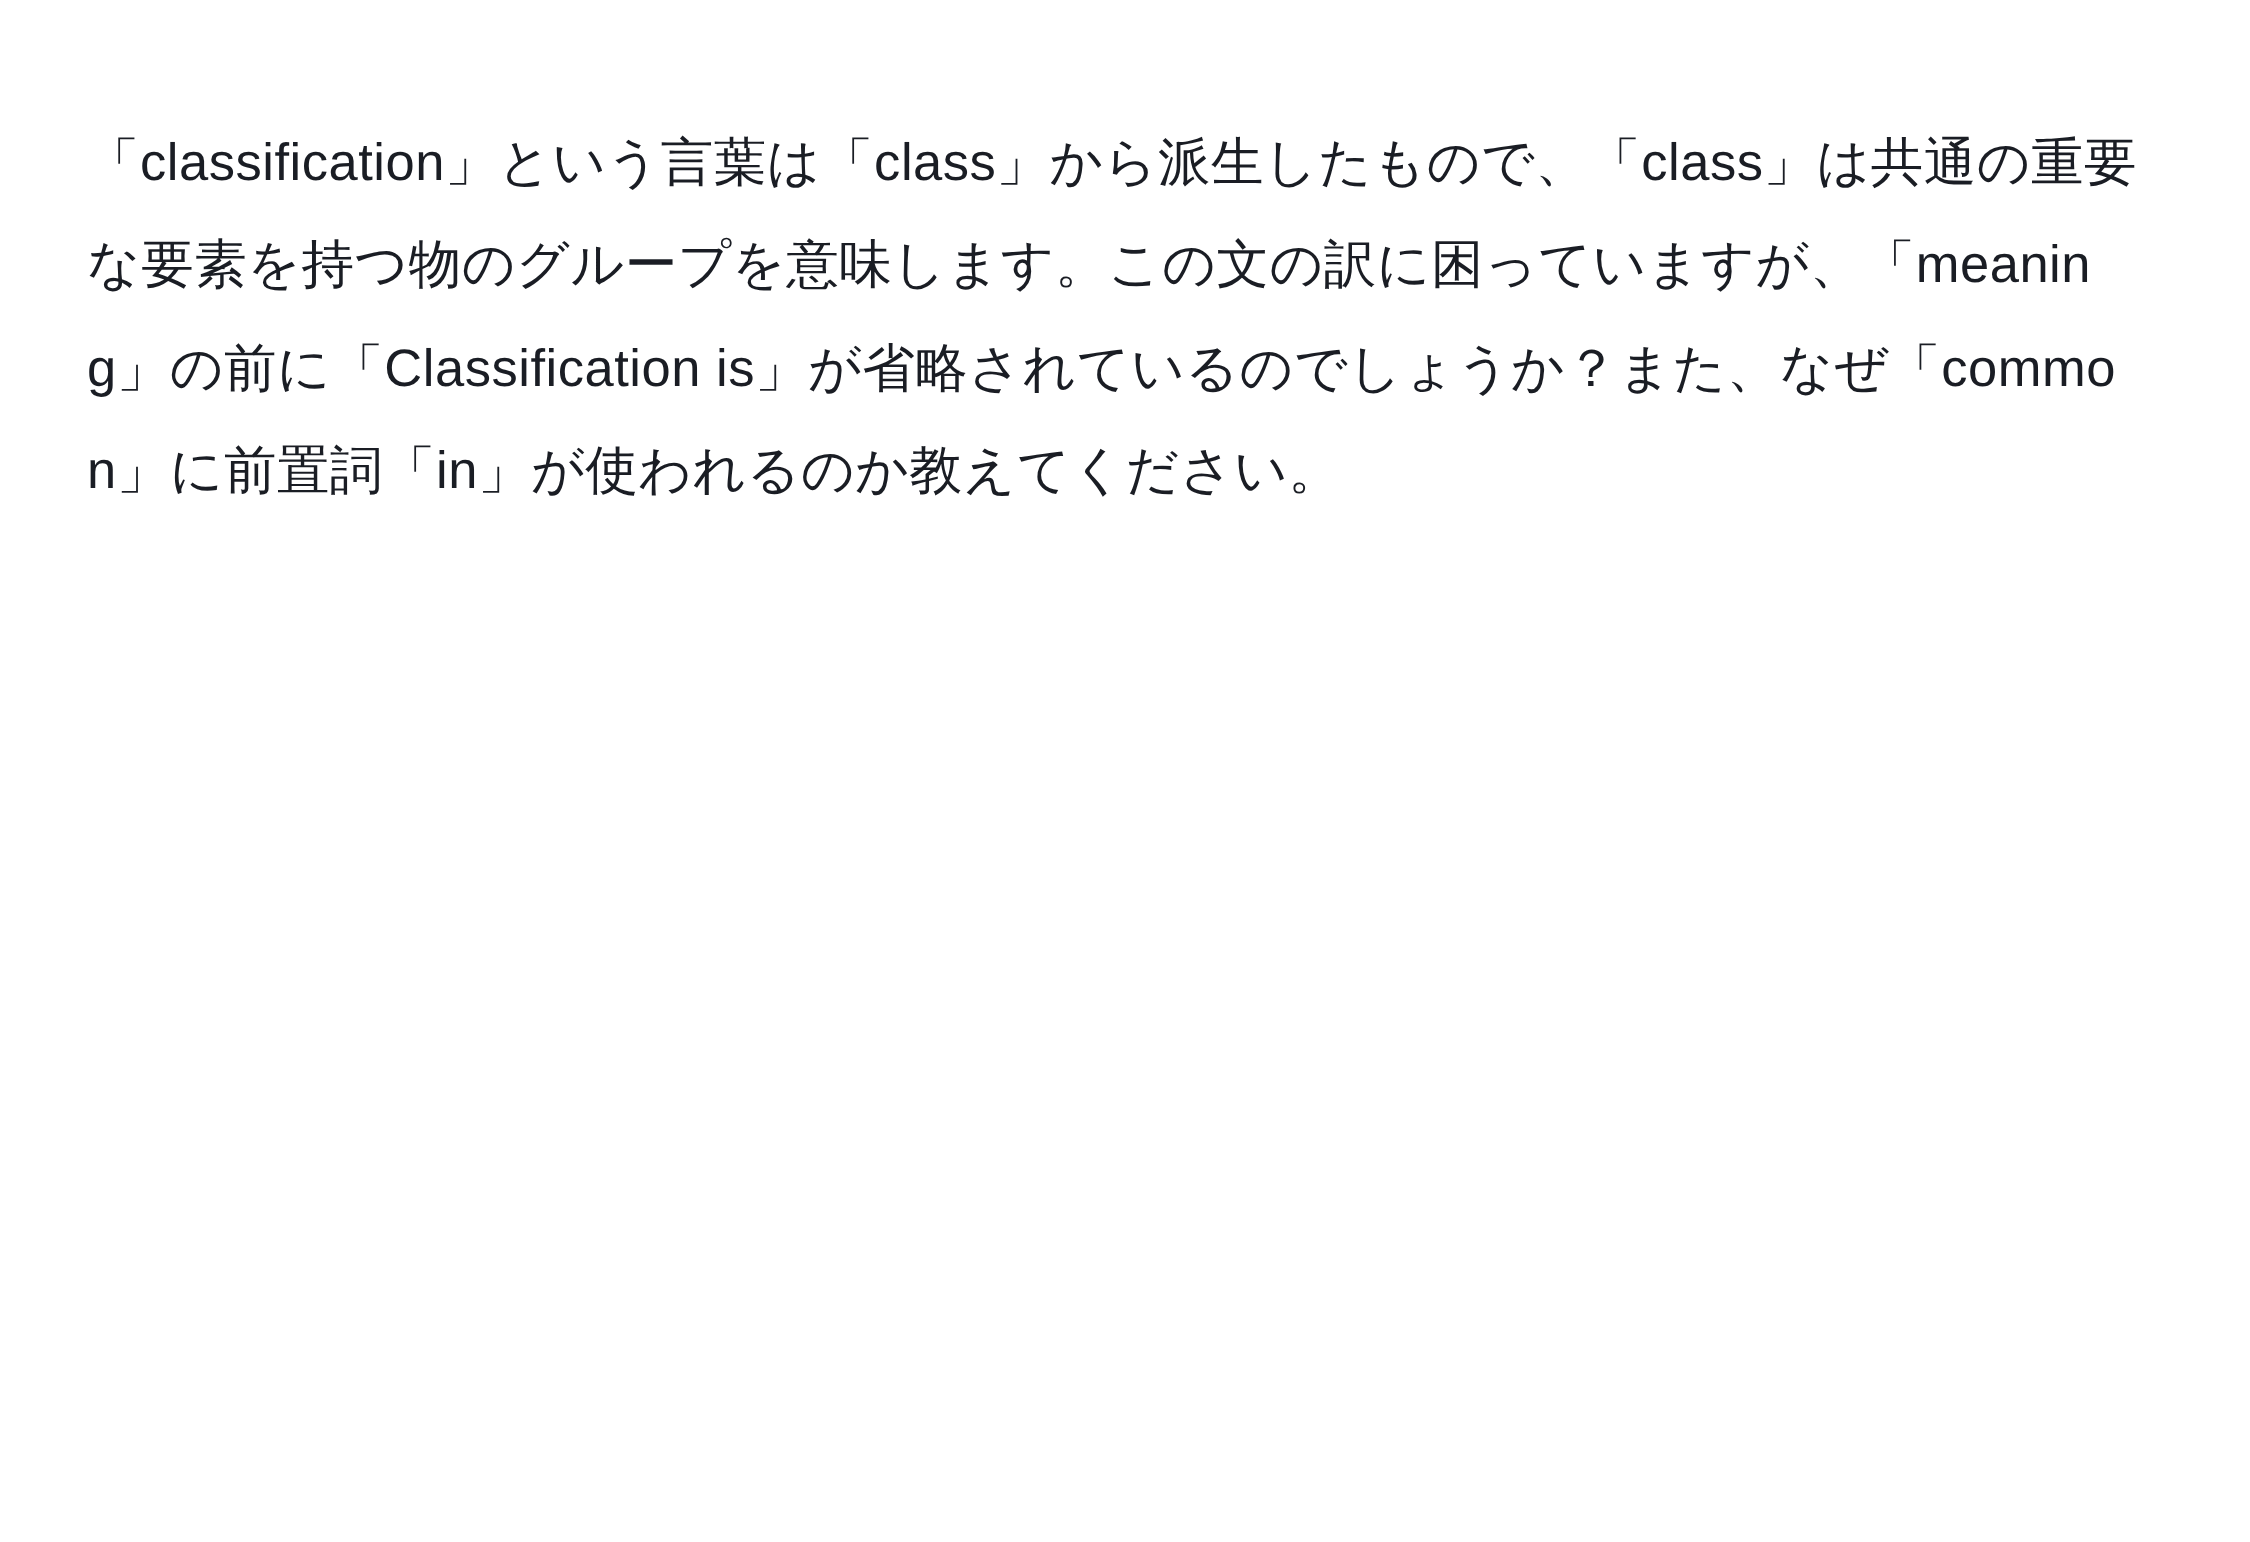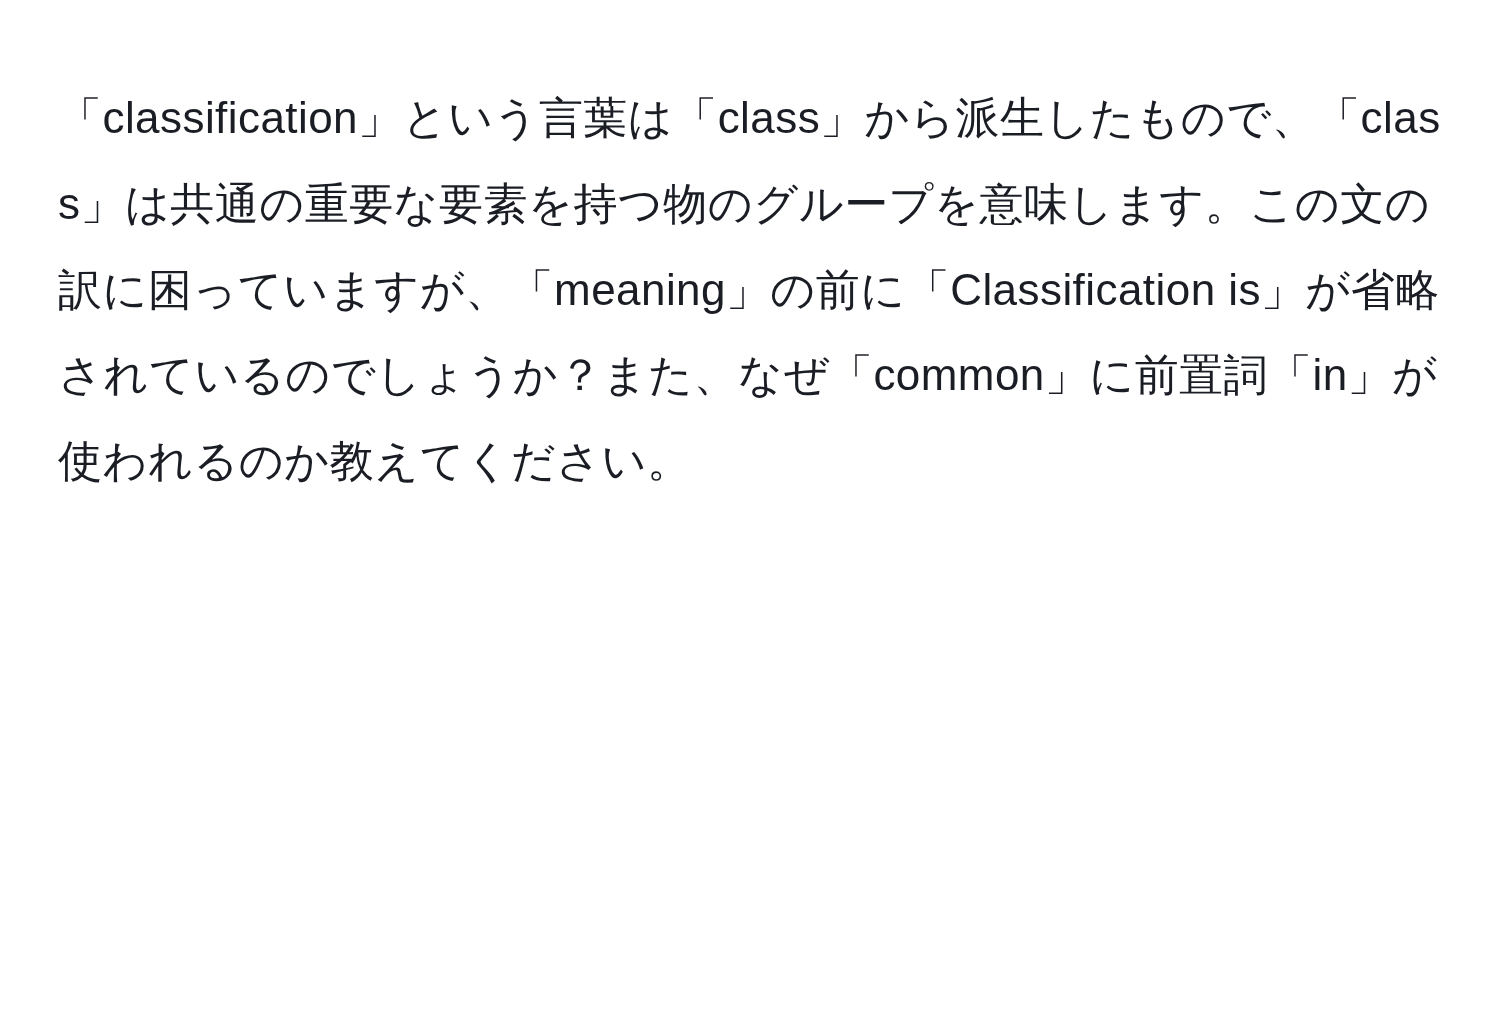--- a/index.html
+++ b/index.html
@@ -10,21 +10,21 @@
     body {
       width: 1500px;
       height: 1028px;
       background: #ffffff;
       font-family: -apple-system, BlinkMacSystemFont, "Segoe UI", "Helvetica Neue", "Hiragino Sans", "Hiragino Kaku Gothic ProN", "Yu Gothic", Meiryo, sans-serif;
       display: flex;
       align-items: flex-start;
       padding: 75px 58px 55px 58px;
     }
     .text-block {
-      font-size: 44px;
+      font-size: 35px;
       line-height: 1.95;
       color: #1a1d24;
       letter-spacing: 0.01em;
       text-align: left;
       word-break: break-all;
     }
   </style>
 </head>
 <body>
 

